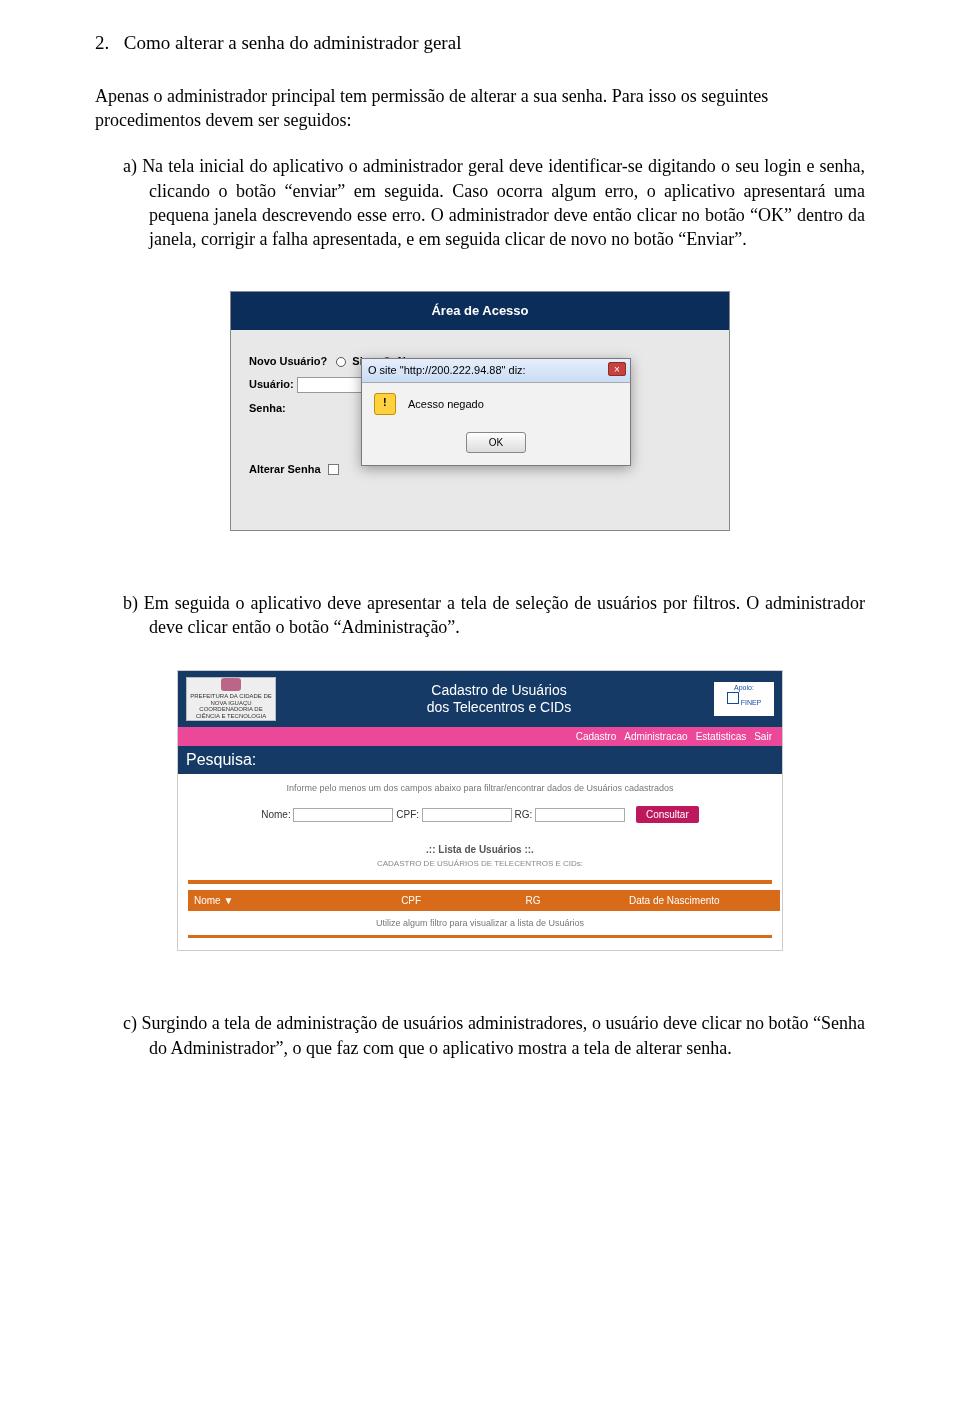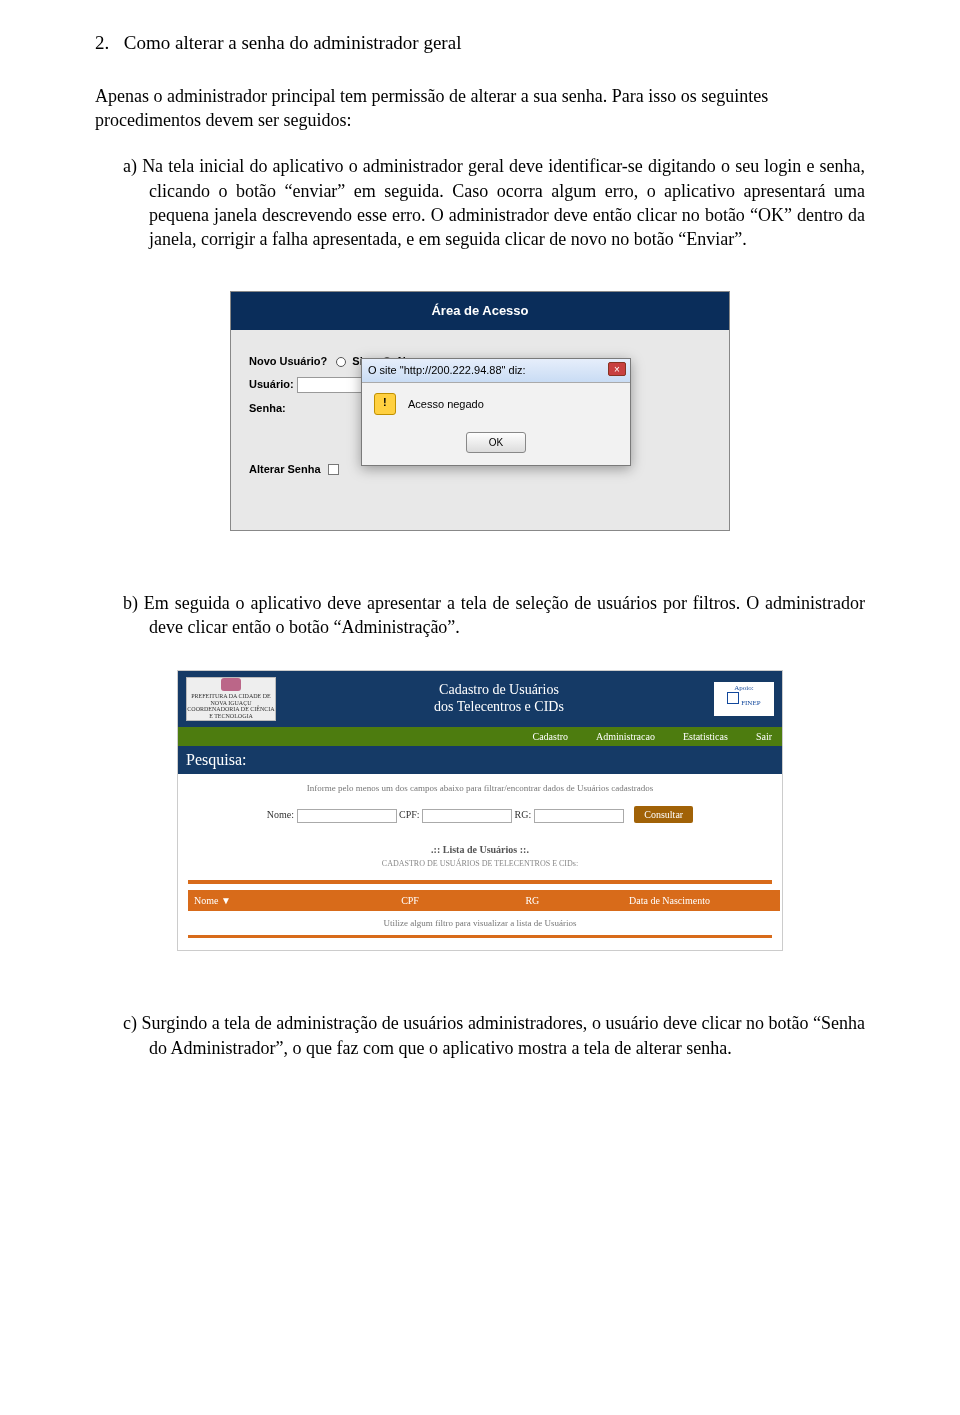--- a/index.html
+++ b/index.html
@@ -88,46 +88,46 @@
     display:inline-block; padding:3px 22px;
     background:linear-gradient(#fefefe,#dcdcdc);
     border:1px solid #888; border-radius:3px; font-size:10px;
   }
   .alterar { margin-top:46px; font-weight:bold; font-size:11px;}
   .alterar .chk { display:inline-block; width:11px; height:11px; border:1px solid #777; background:#fff; vertical-align:middle; margin-left:4px;}
 
   .fig2 {
     display:inline-block;
     width:606px;
-    font-family: Liberation Serif, serif;
+    font-family: Liberation Sans, sans-serif;
     font-size:10px;
     text-align:left;
     border:1px solid #ccc;
   }
   .fig2-banner {
     background:#153a66;
     color:#fff;
     height:56px;
     position:relative;
     display:flex;
     align-items:center;
   }
   .fig2-logo { width:90px; height:44px; background:#eee; margin:0 8px; border:1px solid #bbb; display:flex; flex-direction:column; align-items:center; justify-content:center; color:#333; font-size:6px; text-align:center; line-height:1.1;}
   .fig2-logo .brasao { width:20px; height:18px; background:#b68; border-radius:3px; margin-bottom:2px;}
   .fig2-btitle { flex:1; text-align:center; font-size:14px; line-height:1.2; font-weight:500;}
   .fig2-sponsor { width:60px; height:34px; background:#fff; margin-right:8px; color:#12489c; font-size:7px; text-align:center; padding-top:2px; line-height:1.2;}
   .fig2-sponsor .flogo { display:inline-block; width:12px; height:12px; border:1px solid #12489c; margin-bottom:1px;}
-  .fig2-nav { background:#4d7c0f; color:#fff; display:flex; justify-content:flex-end; padding:3px 10px; gap:28px; font-size:10px;}
+  .fig2-nav { background:#ec4899; color:#fff; display:flex; justify-content:flex-end; padding:3px 10px; gap:8px; font-size:10px;}
   .fig2-pesq { background:#153a66; color:#fff; padding:3px 8px; font-size:16px;}
   .fig2-filterhint { text-align:center; color:#777; font-size:9px; padding:8px 0;}
   .fig2-filterrow { text-align:center; padding:4px 0 10px 0; color:#333;}
   .fig2-filterrow .lbl { font-size:10px; }
   .fig2-filterrow .f { display:inline-block; background:#fff; border:1px solid #aaa; height:14px; vertical-align:middle;}
   .fig2-filterrow .f.nome{ width:100px;} .f.cpf{width:90px;} .f.rg{width:90px;}
-  .fig2-consult { display:inline-block; background:#a16207; color:#fff; padding:2px 10px; font-size:10px; border-radius:2px; margin-left:8px;}
+  .fig2-consult { display:inline-block; background:#be185d; color:#fff; padding:2px 10px; font-size:10px; border-radius:2px; margin-left:8px;}
   .fig2-lista { text-align:center; color:#555; font-size:10px; padding:10px 0 2px 0; font-weight:bold;}
   .fig2-lista2 { text-align:center; color:#888; font-size:8px; padding:0 0 6px 0;}
   .fig2-bar { height:4px; background:#d86b1a; margin:4px 10px;}
   .fig2-thead { background:#d86b1a; color:#fff; margin:6px 2px 0 10px; display:flex; font-size:10px; padding:4px 6px;}
   .fig2-thead div:nth-child(1){flex:2;} .fig2-thead div:nth-child(2){flex:1.2;} .fig2-thead div:nth-child(3){flex:1;} .fig2-thead div:nth-child(4){flex:1.4;}
   .fig2-emptymsg { text-align:center; color:#777; font-size:9px; padding:6px 0 4px 0;}
   .fig2-bar2 { height:3px; background:#d86b1a; margin:2px 10px 12px 10px;}
   .fig2-wrap { text-align:center; margin:30px 0 60px 0;}
 </style>
 </head>

